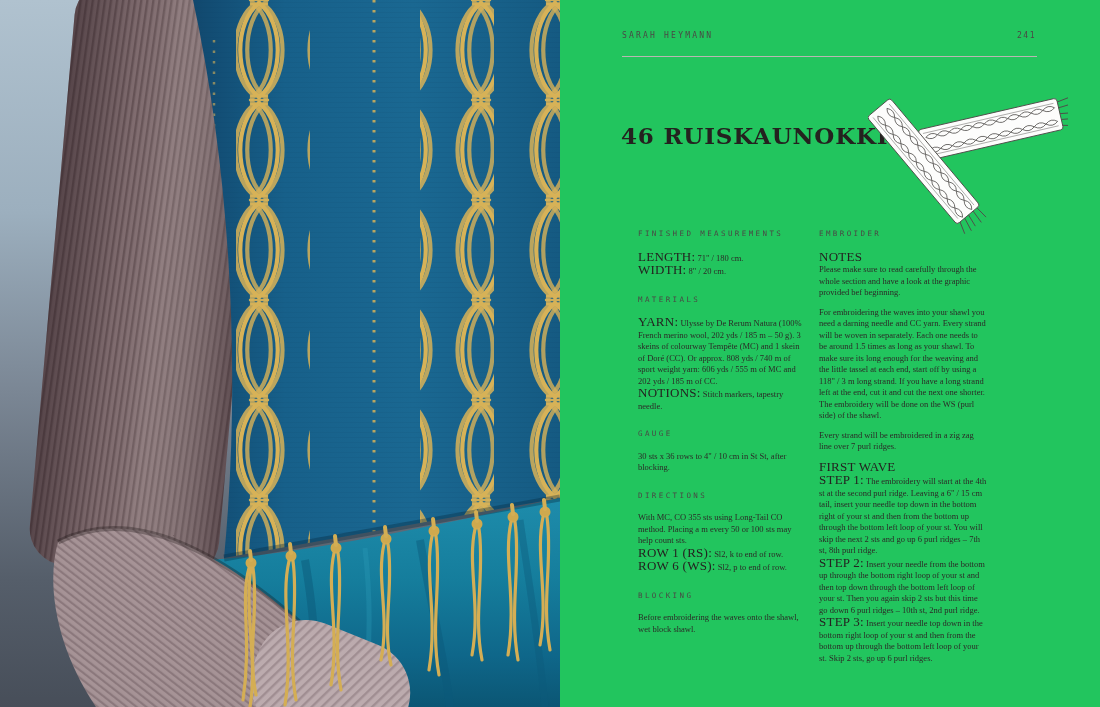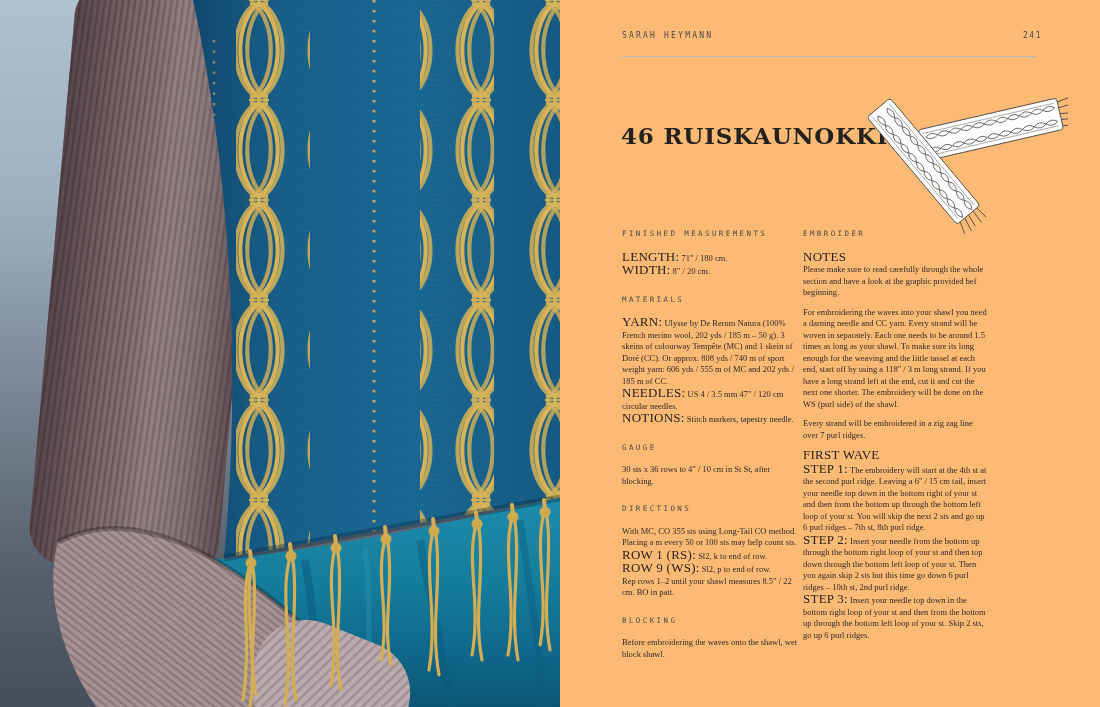--- a/index.html
+++ b/index.html
@@ -2,33 +2,33 @@
 <html><head>
 <meta charset="utf-8">
 <style>
   html,body{margin:0;padding:0;}
   body{width:1100px;height:707px;overflow:hidden;background:#ffffff;position:relative;
        font-family:"Liberation Serif",serif;}
   
   .photo{position:absolute;left:0;top:0;width:560px;height:707px;overflow:hidden;background:#8b99a6;}
   .photo svg{display:block;}
   
-  .page{position:absolute;left:560px;top:0;width:540px;height:707px;background:#fdba74;}
+  .page{position:absolute;left:560px;top:0;width:540px;height:707px;background:#22c55e;}
   .phead{position:absolute;top:31px;left:62px;font-family:"DejaVu Sans Mono",monospace;
          font-size:8px;letter-spacing:2.2px;color:#4a4845;white-space:nowrap;}
-  .pnum{position:absolute;top:31px;right:58px;font-family:"DejaVu Sans Mono",monospace;
+  .pnum{position:absolute;top:31px;right:64px;font-family:"DejaVu Sans Mono",monospace;
         font-size:8px;letter-spacing:1.5px;color:#4a4845;}
   .rule{position:absolute;top:56px;left:62px;width:415px;height:1px;background:#b9b7b3;}
   .title{position:absolute;top:107px;left:61px;font-family:"DejaVu Serif",serif;
          font-size:23px;letter-spacing:0.8px;color:#24221f;white-space:nowrap;}
   .illus{position:absolute;top:86px;left:308px;width:200px;height:160px;}
   .col{position:absolute;top:228px;font-size:8.5px;line-height:11.5px;color:#2c2a27;text-align:left;}
   .col-left{left:62px;width:181px;}
   .col-right{left:243px;width:184px;}
-  .section{margin:0 0 16px 0;}
+  .section{margin:0 0 16px 16px;}
   .shead{font-family:"DejaVu Sans Mono",monospace;font-size:7.5px;font-weight:normal;
          letter-spacing:2.4px;color:#4a4845;margin:0 0 11px 0;}
   .para{margin:0;}
   .para.gap{margin-top:8px;}
   .lbl{font-size:13px;letter-spacing:0.25px;color:#242220;}
 </style>
 </head>
 <body>
 
 <div class="photo">
@@ -210,33 +210,31 @@
 
   <div class="col col-left">
       <div class="section">
         <h3 class="shead">FINISHED MEASUREMENTS</h3>
         <p class="para"><span class="lbl">LENGTH:</span> 71" / 180 cm.</p>
         <p class="para"><span class="lbl">WIDTH:</span> 8"  / 20 cm.</p>
       </div>
       <div class="section">
         <h3 class="shead">MATERIALS</h3>
         <p class="para"><span class="lbl">YARN:</span> Ulysse by De Rerum Natura (100% French merino wool, 202 yds / 185 m – 50 g). 3 skeins of colourway Tempête (MC) and 1 skein of Doré (CC). Or approx. 808 yds / 740 m of sport weight yarn: 606 yds / 555 m of MC and 202 yds / 185 m of CC.</p>
-        <p class="para"><span class="lbl">NEEDLES:</span> US 4 / 3.5 mm 47" / 120 cm circular needles.</p>
         <p class="para"><span class="lbl">NOTIONS:</span> Stitch markers, tapestry needle.</p>
       </div>
       <div class="section">
         <h3 class="shead">GAUGE</h3>
         <p class="para">30 sts x 36 rows to 4" / 10 cm in St St, after blocking.</p>
       </div>
       <div class="section">
         <h3 class="shead">DIRECTIONS</h3>
         <p class="para">With MC, CO 355 sts using Long-Tail CO method. Placing a m every 50 or 100 sts may help count sts.</p>
         <p class="para"><span class="lbl">ROW 1 (RS):</span> Sl2, k to end of row.</p>
-        <p class="para"><span class="lbl">ROW 9 (WS):</span> Sl2, p to end of row.</p>
-        <p class="para">Rep rows 1–2 until your shawl measures 8.5" / 22 cm. BO in patt.</p>
+        <p class="para"><span class="lbl">ROW 6 (WS):</span> Sl2, p to end of row.</p>
       </div>
       <div class="section">
         <h3 class="shead">BLOCKING</h3>
         <p class="para">Before embroidering the waves onto the shawl, wet block shawl.</p>
       </div>
     </div>
   <div class="col col-right">
       <div class="section">
         <h3 class="shead">EMBROIDER</h3>
         <p class="para"><span class="lbl">NOTES</span></p>

